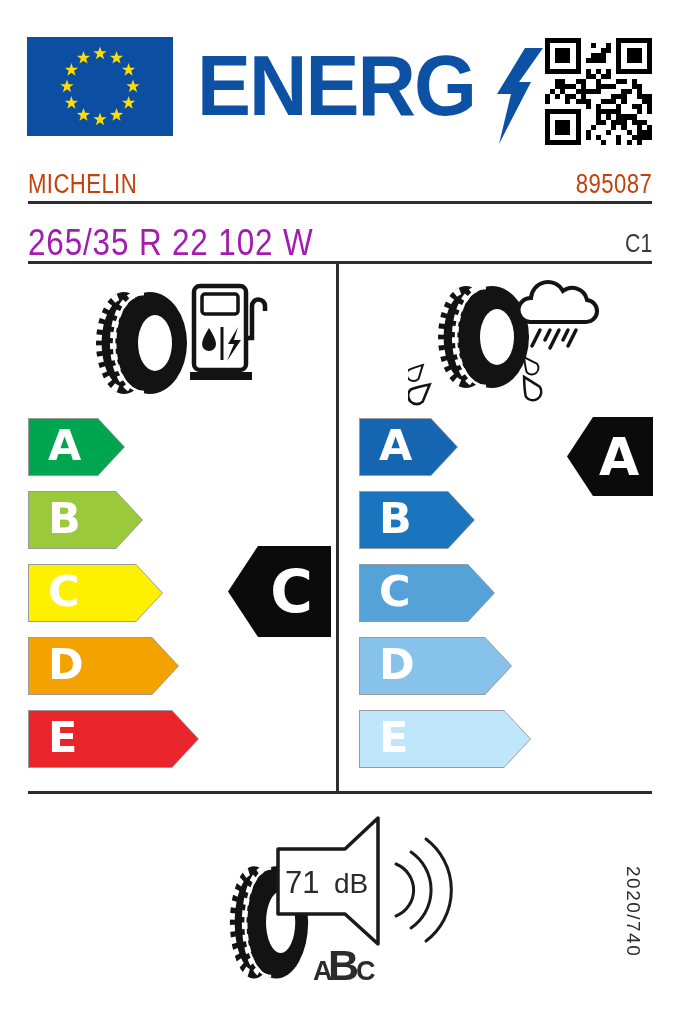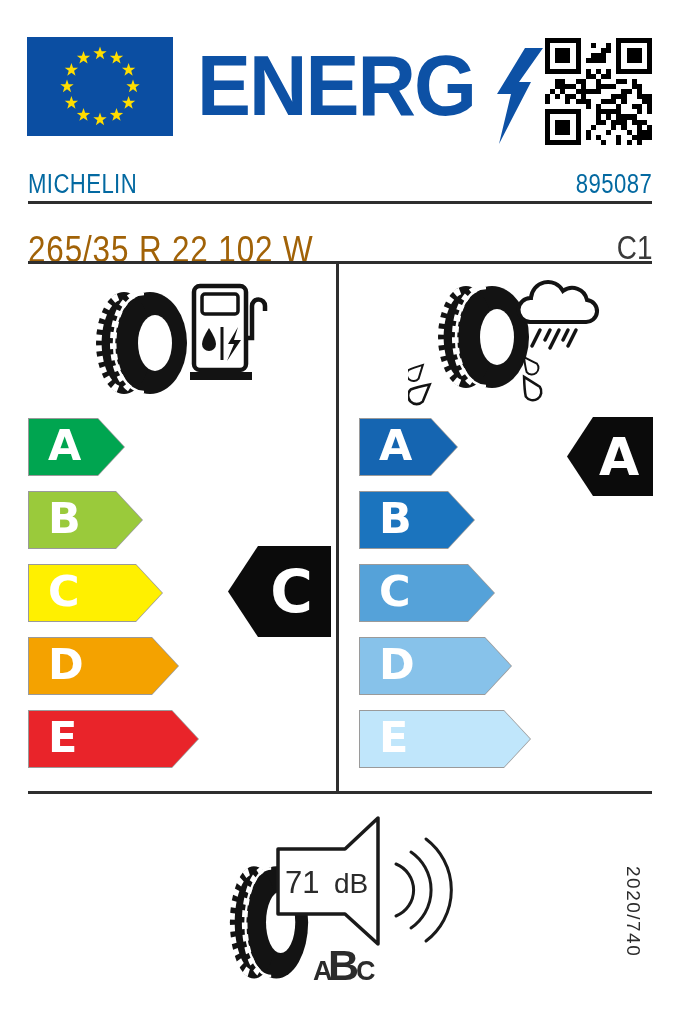--- a/index.html
+++ b/index.html
@@ -5,23 +5,23 @@
   *{margin:0;padding:0;box-sizing:border-box}
   html,body{background:#fff}
   body{font-family:"Liberation Sans",sans-serif;color:#222}
   .label{position:relative;width:680px;height:1020px;background:#fff;overflow:hidden}
   .abs{position:absolute}
   .hline{position:absolute;left:28px;width:624px;height:3px;background:#2e2e2e}
   .vline{position:absolute;width:3px;background:#2e2e2e}
   .cond{transform:scaleX(.82);transform-origin:0 50%;white-space:nowrap;display:inline-block}
   .cond-r{transform:scaleX(.82);transform-origin:100% 50%;white-space:nowrap;display:inline-block}
   .energ{position:absolute;left:197px;top:42px;font-size:86px;font-weight:700;line-height:1;letter-spacing:-2px;transform:scaleX(.94);transform-origin:0 0;white-space:nowrap}
-  .brandrow{position:absolute;top:169px;font-size:27px;letter-spacing:.5px;color:#0369a1}
-  .sizerow{position:absolute;top:229px;font-size:37px;letter-spacing:1px;color:#a16207}
-  .classrow{position:absolute;top:228px;font-size:34px;color:#3a3a3a}
+  .brandrow{position:absolute;top:169px;font-size:27px;letter-spacing:.5px;color:#c2410c}
+  .sizerow{position:absolute;top:222px;font-size:37px;letter-spacing:1px;color:#a21caf}
+  .classrow{position:absolute;top:228px;font-size:26px;color:#3a3a3a}
   .arrow-row{position:absolute;height:58px}
   .ar-border{position:absolute;inset:0;background:#9a9a9a;clip-path:polygon(0 0,calc(100% - 27px) 0,100% 50%,calc(100% - 27px) 100%,0 100%)}
   .ar-fill{position:absolute;inset:1px;clip-path:polygon(0 0,calc(100% - 26px) 0,100% 50%,calc(100% - 26px) 100%,0 100%)}
   .ar-letter{position:absolute;left:20px;top:50%;transform:translateY(-54%);font-family:"DejaVu Sans",sans-serif;font-weight:bold;font-size:43px;color:#fff}
   .sel{position:absolute;background:#0b0b0b;color:#fff;font-family:"DejaVu Sans",sans-serif;font-weight:bold;display:flex;align-items:center;justify-content:center;clip-path:polygon(0 50%,30px 0,100% 0,100% 100%,30px 100%);padding-left:24px}
   .sel-fuel{left:228px;top:546px;width:103px;height:91px;font-size:58px}
   .sel-wet{left:567px;top:417px;width:86px;height:79px;font-size:52px;clip-path:polygon(0 50%,26px 0,100% 0,100% 100%,26px 100%);padding-left:18px}
   .reg{position:absolute;left:622px;top:866px;writing-mode:vertical-rl;font-size:19px;letter-spacing:1.5px;color:#2b2b2b}
   svg text{font-family:"Liberation Sans",sans-serif;fill:#2b2b2b}
   .qr{shape-rendering:crispEdges;fill:#000}

